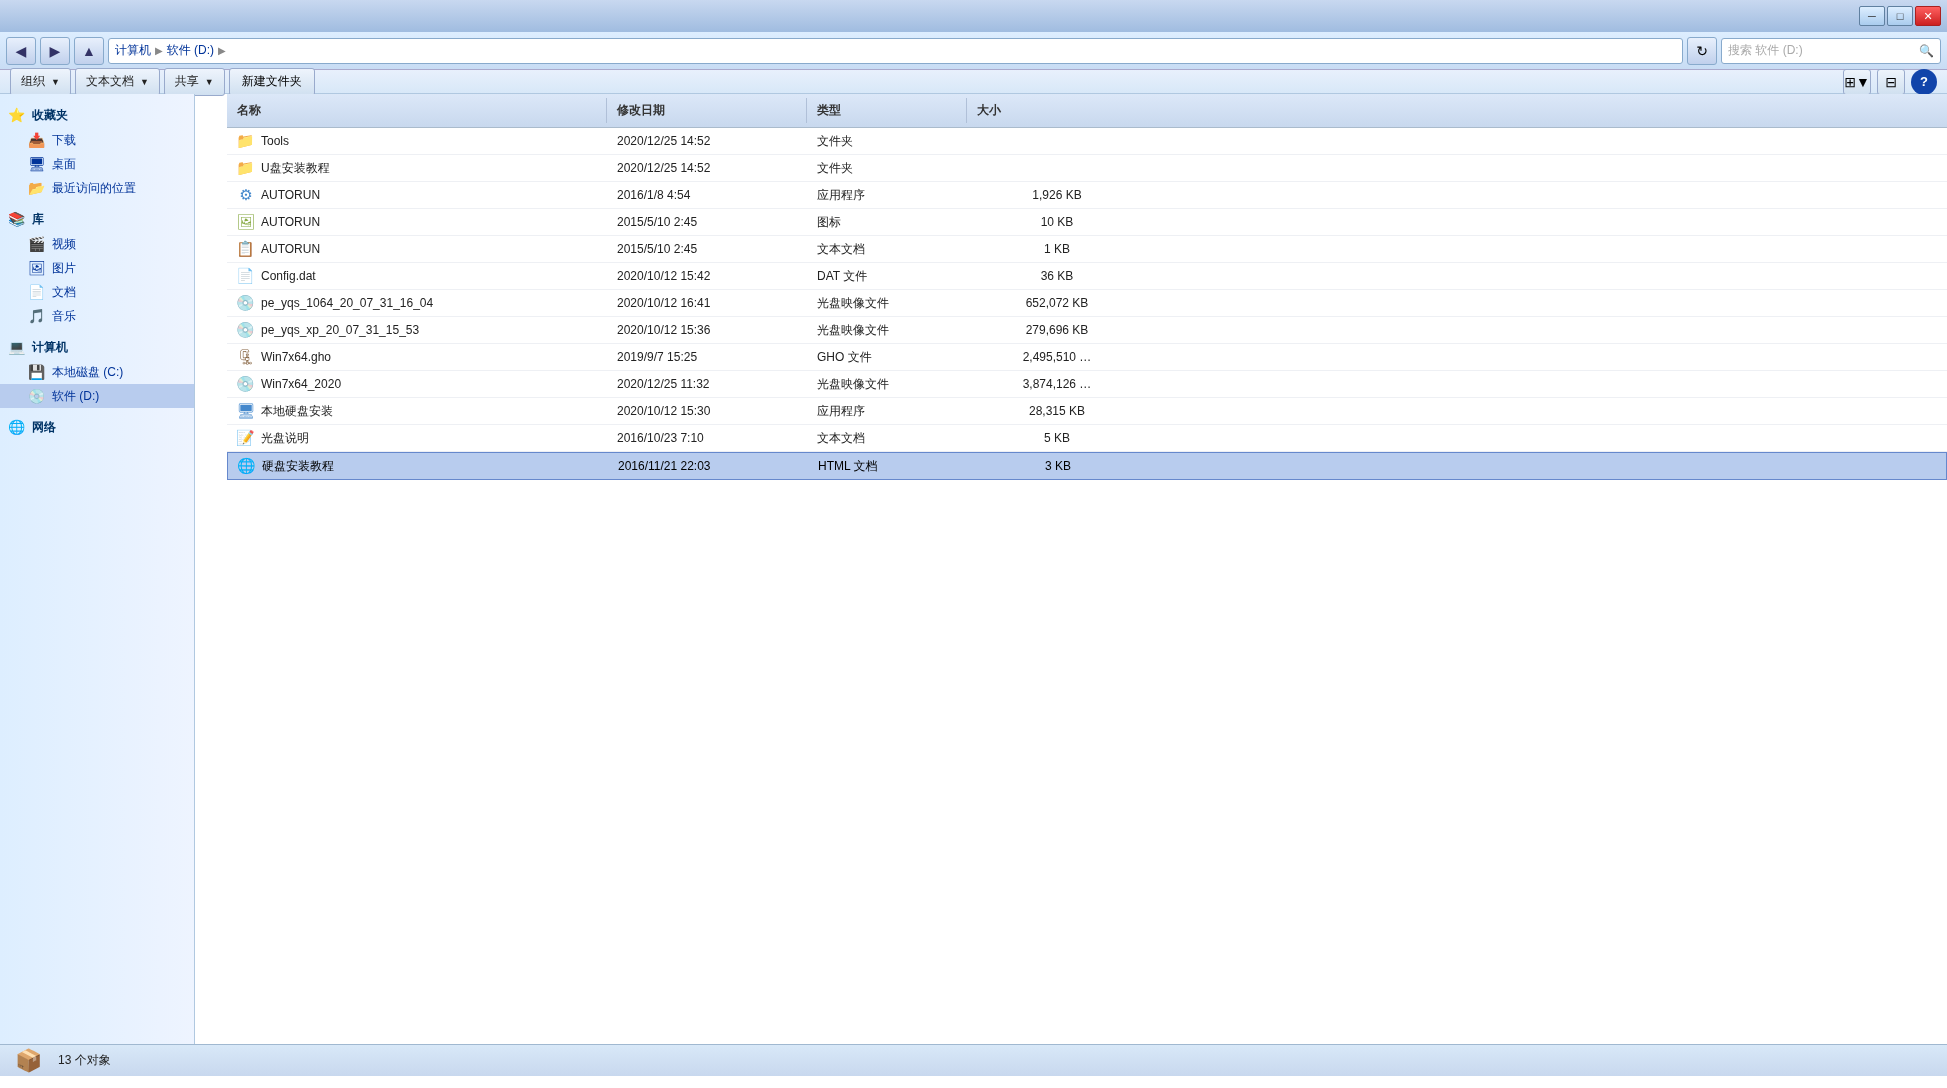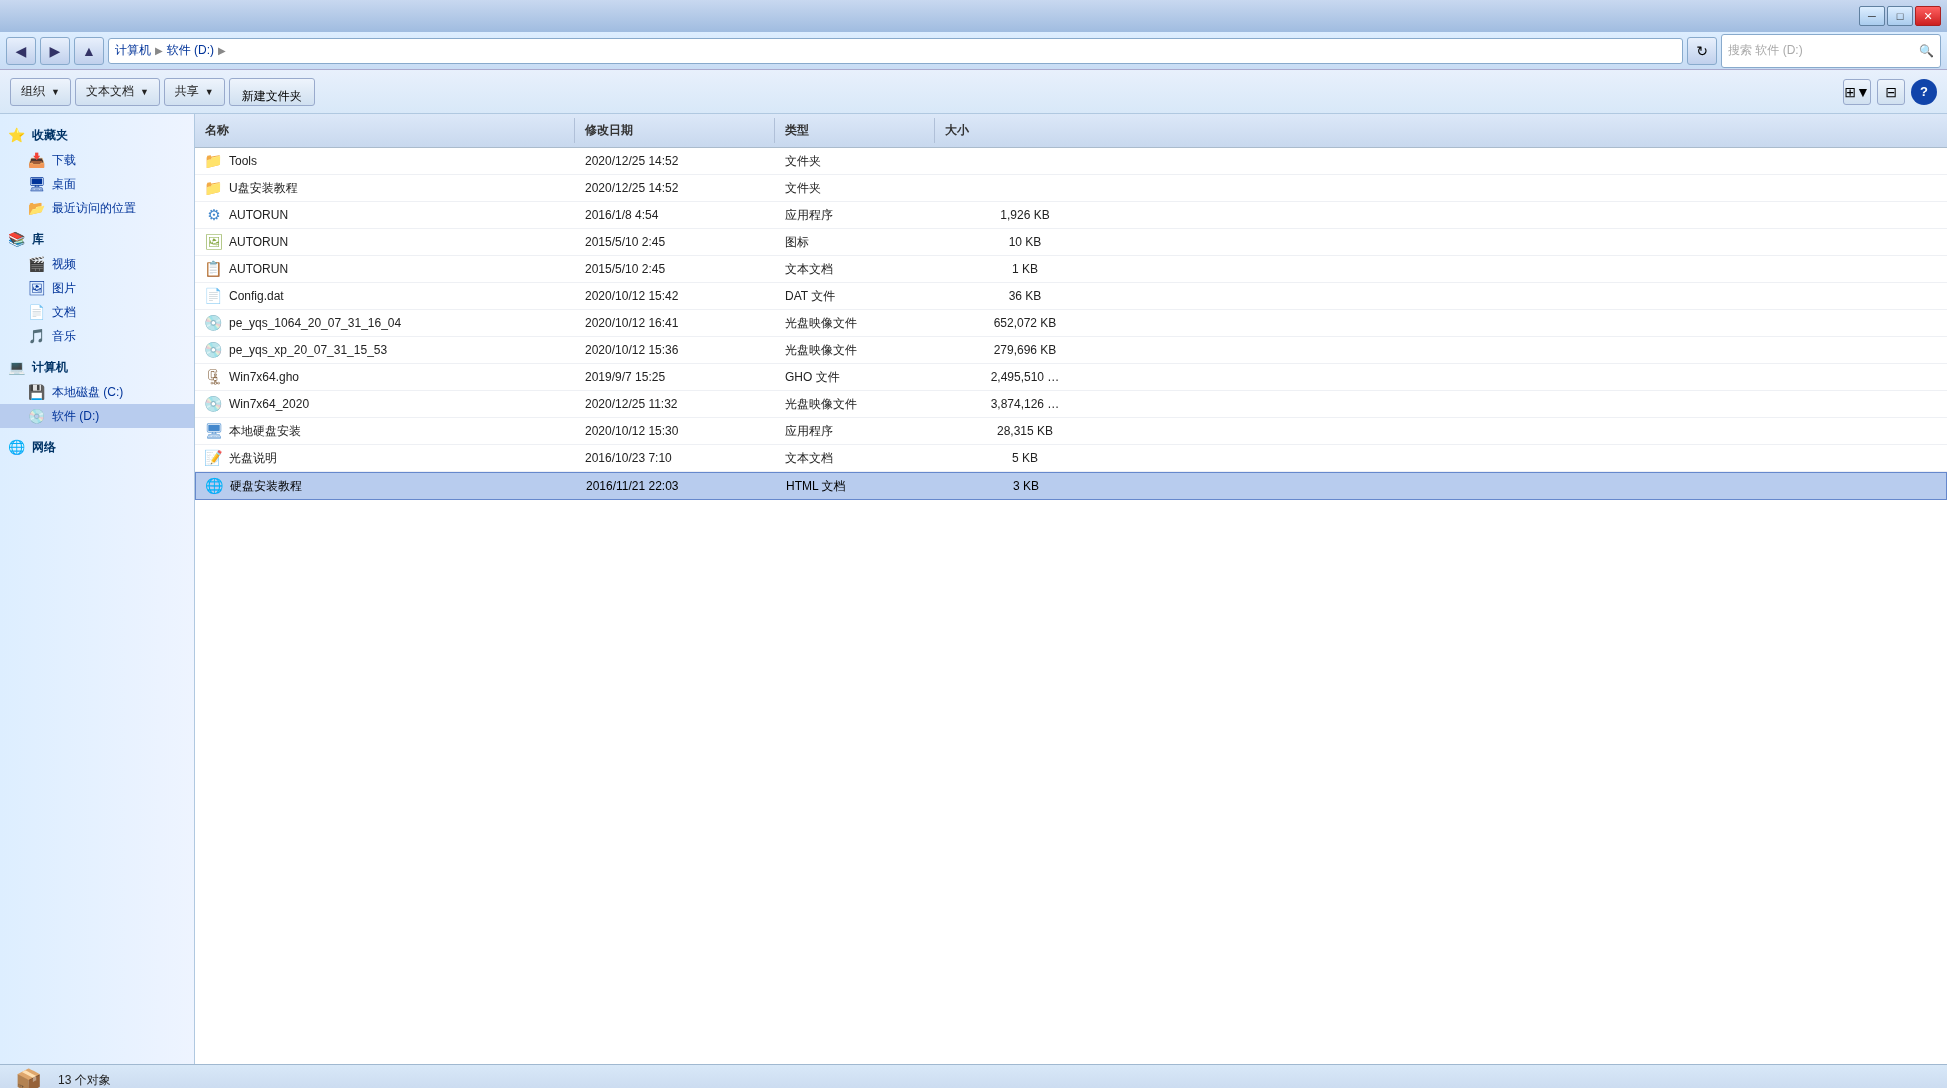--- a/index.html
+++ b/index.html
@@ -92,29 +92,29 @@
       font-size: 14px;
     }
     .search-bar {
       width: 220px;
       height: 26px;
       background: #fff;
       border: 1px solid #88aacc;
       border-radius: 3px;
       display: flex;
       align-items: center;
-      padding: 16px 6px;
+      padding: 8px 6px;
       gap: 4px;
       font-size: 12px;
       color: #999;
     }
 
     
     .toolbar {
-      height: 44px;
+      height: 24px;
       background: linear-gradient(to bottom, #e8f0fc 0%, #d8e8f8 100%);
       display: flex;
       align-items: center;
       padding: 0 10px;
       gap: 4px;
       border-bottom: 1px solid #b0c8e0;
     }
     .toolbar-btn {
       height: 28px;
       padding: 0 10px;
@@ -130,21 +130,21 @@
     }
     .new-folder-btn {
       height: 28px;
       padding: 0 12px;
       background: linear-gradient(to bottom, #eef4fc, #d0e0f0);
       border: 1px solid #99aacc;
       border-radius: 3px;
       cursor: pointer;
       font-size: 12px;
       display: flex;
-      align-items: flex-end;
+      align-items: center;
     }
     .toolbar-right {
       margin-left: auto;
       display: flex;
       align-items: center;
       gap: 6px;
     }
     .view-btn {
       width: 28px; height: 26px;
       background: linear-gradient(to bottom, #eef4fc, #d0e0f0);
@@ -220,20 +220,21 @@
       justify-content: center;
       font-size: 14px;
       flex-shrink: 0;
     }
 
     
     .file-list {
       flex: 1;
       background: #fff;
       overflow-y: auto;
+      margin-left: 32px;
     }
     .file-list-header {
       display: grid;
       grid-template-columns: 380px 200px 160px 180px;
       background: linear-gradient(to bottom, #dce8f8, #c8d8ee);
       border-bottom: 1px solid #aabbcc;
       padding: 4px 0;
       position: sticky;
       top: 0;
       z-index: 10;

